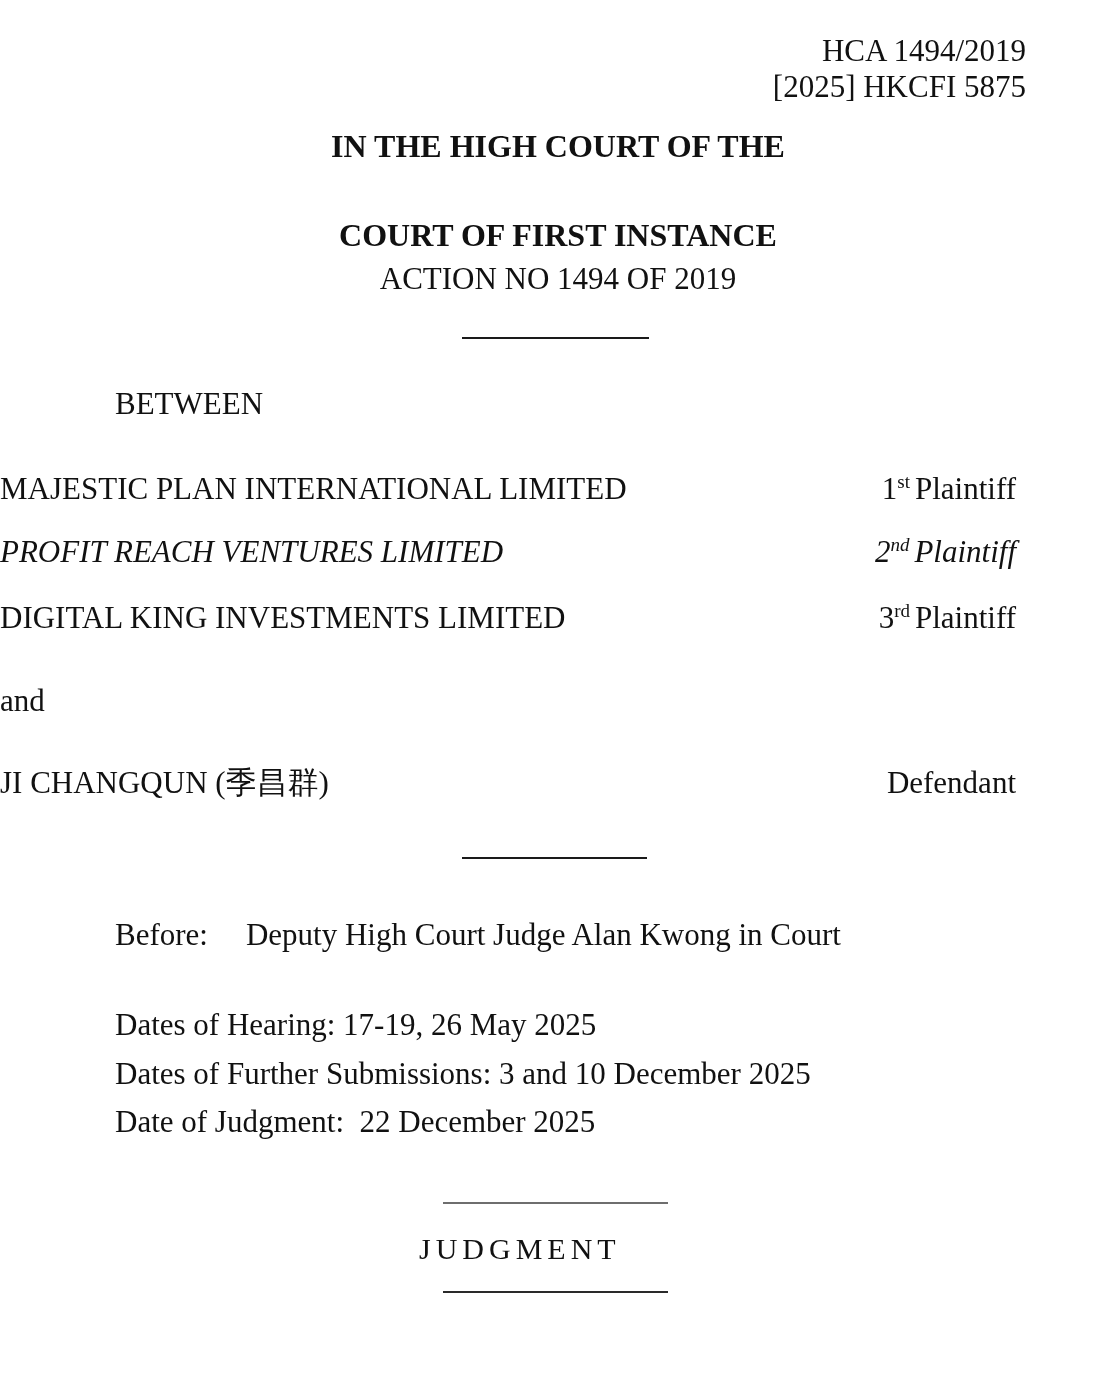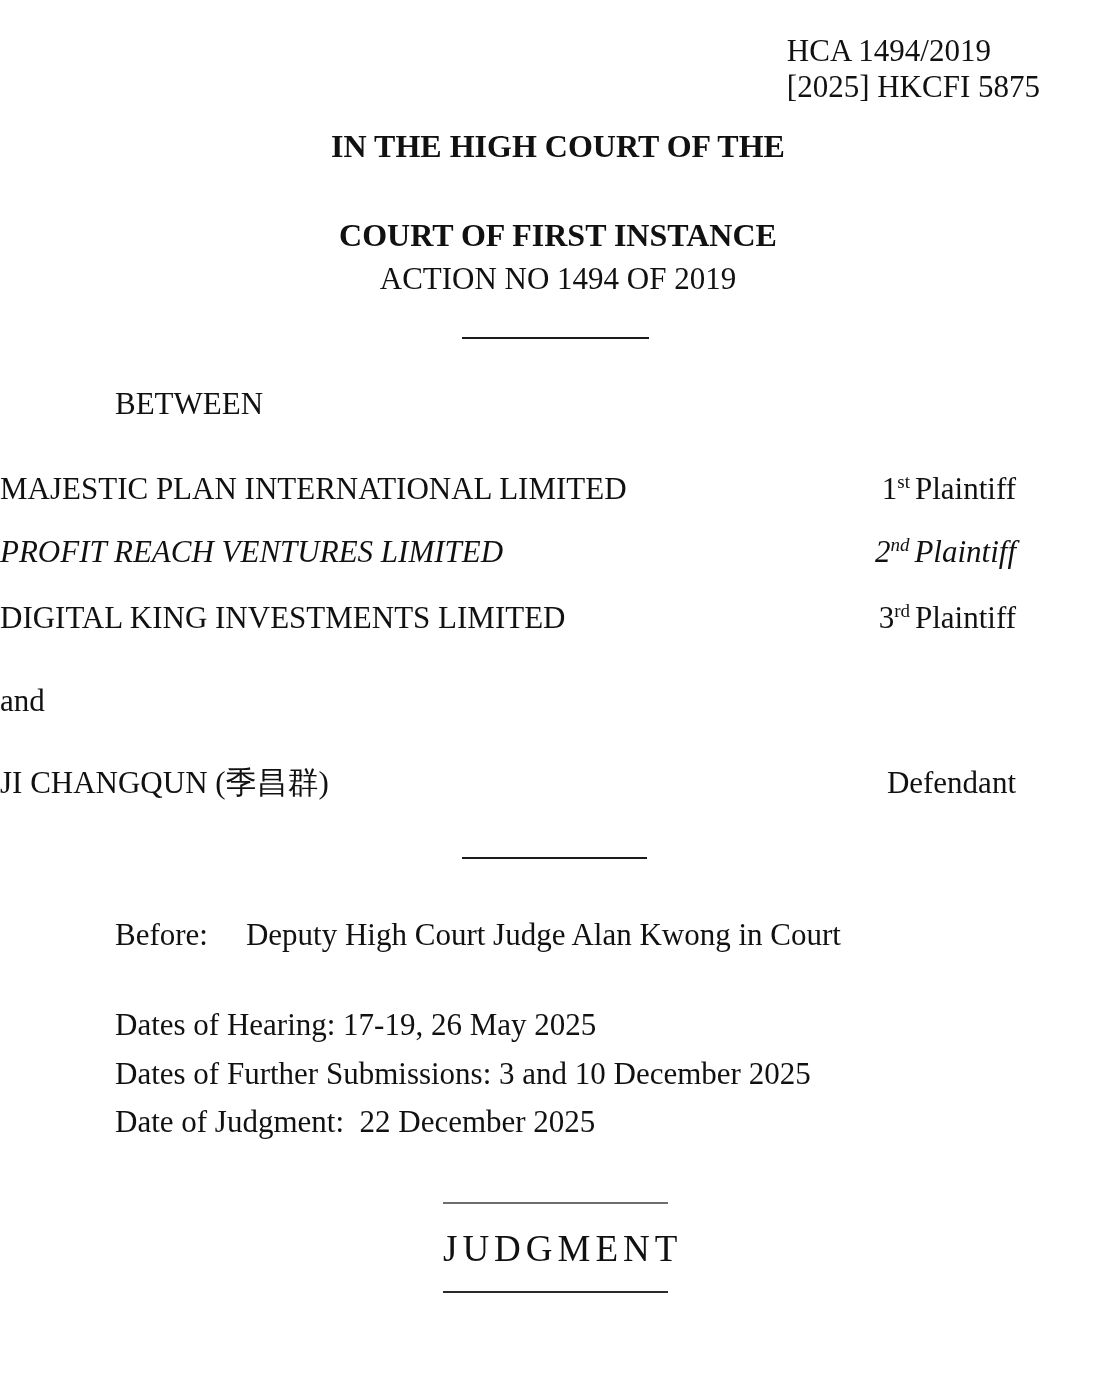--- a/index.html
+++ b/index.html
@@ -15,22 +15,22 @@
     color: #111111;
     font-family: "Liberation Serif", "DejaVu Serif", serif;
     font-size: 31px;
     overflow: hidden;
   }
 
   
   .case-refs {
     position: absolute;
     top: 33px;
-    right: 76px;
-    text-align: left;
+    right: 90px;
+    text-align: right;
     line-height: 36px;
   }
 
   
   .court-line {
     position: absolute;
     left: 0;
     width: 1116px;
     text-align: center;
     line-height: 36px;
@@ -96,24 +96,24 @@
   .dl1 { top: 916px; }
   .dl2 { top: 1006px; }
   .dl3 { top: 1055px; }
   .dl4 { top: 1103px; }
   .before-value { margin-left: 38px; }
 
   
   .judgment-heading {
     position: absolute;
     top: 1230px;
-    left: 443px;
+    left: 419px;
     width: 225px;
     text-align: left;
-    font-size: 37px;
+    font-size: 30px;
     letter-spacing: 5px;
     line-height: 38px;
   }
 </style>
 </head>
 <body>
 
 <div class="page">
 
   <div class="case-refs">

